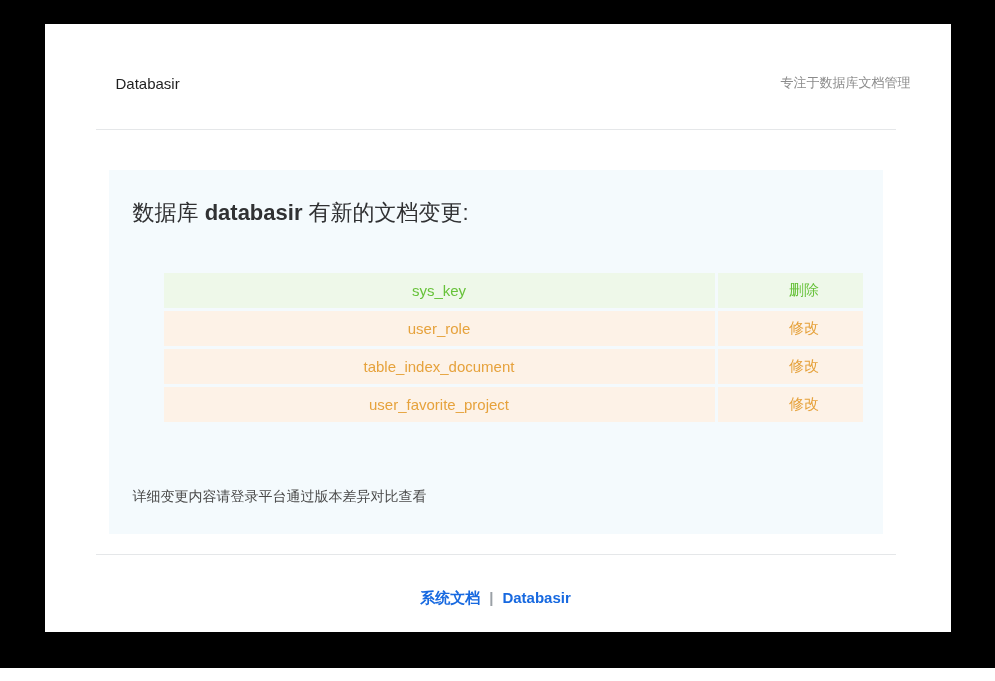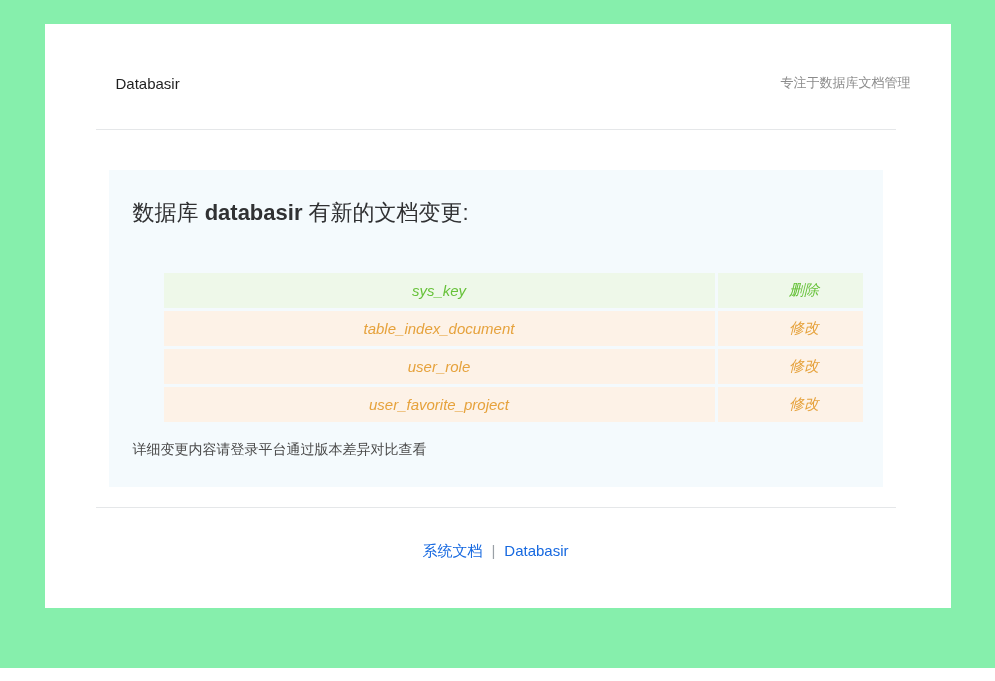--- a/index.html
+++ b/index.html
@@ -1,18 +1,18 @@
 <!DOCTYPE html>
 <html><head>
 <meta charset="utf-8">
 <style>
   * { margin: 0; padding: 0; box-sizing: border-box; }
   html, body { background: #ffffff; font-family: "Liberation Sans", "DejaVu Sans", sans-serif; }
   .page {
-    width: 995px; height: 668px; background: #86efac;
+    width: 995px; height: 668px; background: #000000;
     padding-top: 24px;
   }
   .card {
     width: 906px; min-height: 584px; margin: 0 auto;
     background: #ffffff;
   }
   .card-body { padding: 0 55px 24px 51px; }
 
   .header {
     display: flex; justify-content: space-between; align-items: flex-end;
@@ -29,37 +29,36 @@
     padding: 32px 24px 28px 24px;
   }
   .intro { font-size: 22px; color: #303133; line-height: 22px; }
   .intro b { font-weight: bold; }
 
   table.changes {
     margin: 46px 0 0 28px;
     border-collapse: separate; border-spacing: 3px;
     width: 702px;
     table-layout: fixed;
-    font-style: italic;
   }
   table.changes td {
     height: 35px; text-align: center; vertical-align: middle;
     font-size: 15px;
   }
   td.col-name { width: 551px; }
   td.col-action { width: 145px; padding-left: 28px; }
   tr.row-delete td { background: #eef8e9; color: #67c23a; }
   tr.row-modify td { background: #fdf2e7; color: #e6a23c; }
 
-  .note { margin-top: 16px; font-size: 14px; color: #4a4a4a; }
+  .note { margin-top: 63px; font-size: 14px; color: #4a4a4a; }
 
   .bottom-divider { border: 0; border-top: 1px solid #e5e7e9; margin-top: 20px; }
 
   .footer-links {
-    text-align: center; margin-top: 34px; font-size: 15px;
+    text-align: center; margin-top: 34px; font-size: 15px; font-weight: bold;
   }
   .footer-links a { color: #1769e0; text-decoration: none; }
   .footer-links .sep { color: #9aa0a6; margin: 0 9px; }
 </style>
 </head>
 <body>
 
 <div class="page">
   <div class="card">
     <div class="card-body">
@@ -76,25 +75,25 @@
           <span>数据库 </span><b>databasir</b><span> 有新的文档变更:</span>
         </div>
 
         <table class="changes">
           <tbody>
             <tr class="row-delete">
               <td class="col-name">sys_key</td>
               <td class="col-action">删除</td>
             </tr>
             <tr class="row-modify">
-              <td class="col-name">table_index_document</td>
+              <td class="col-name">user_role</td>
               <td class="col-action">修改</td>
             </tr>
             <tr class="row-modify">
-              <td class="col-name">user_role</td>
+              <td class="col-name">table_index_document</td>
               <td class="col-action">修改</td>
             </tr>
             <tr class="row-modify">
               <td class="col-name">user_favorite_project</td>
               <td class="col-action">修改</td>
             </tr>
           </tbody>
         </table>
 
         <div class="note">详细变更内容请登录平台通过版本差异对比查看</div>

